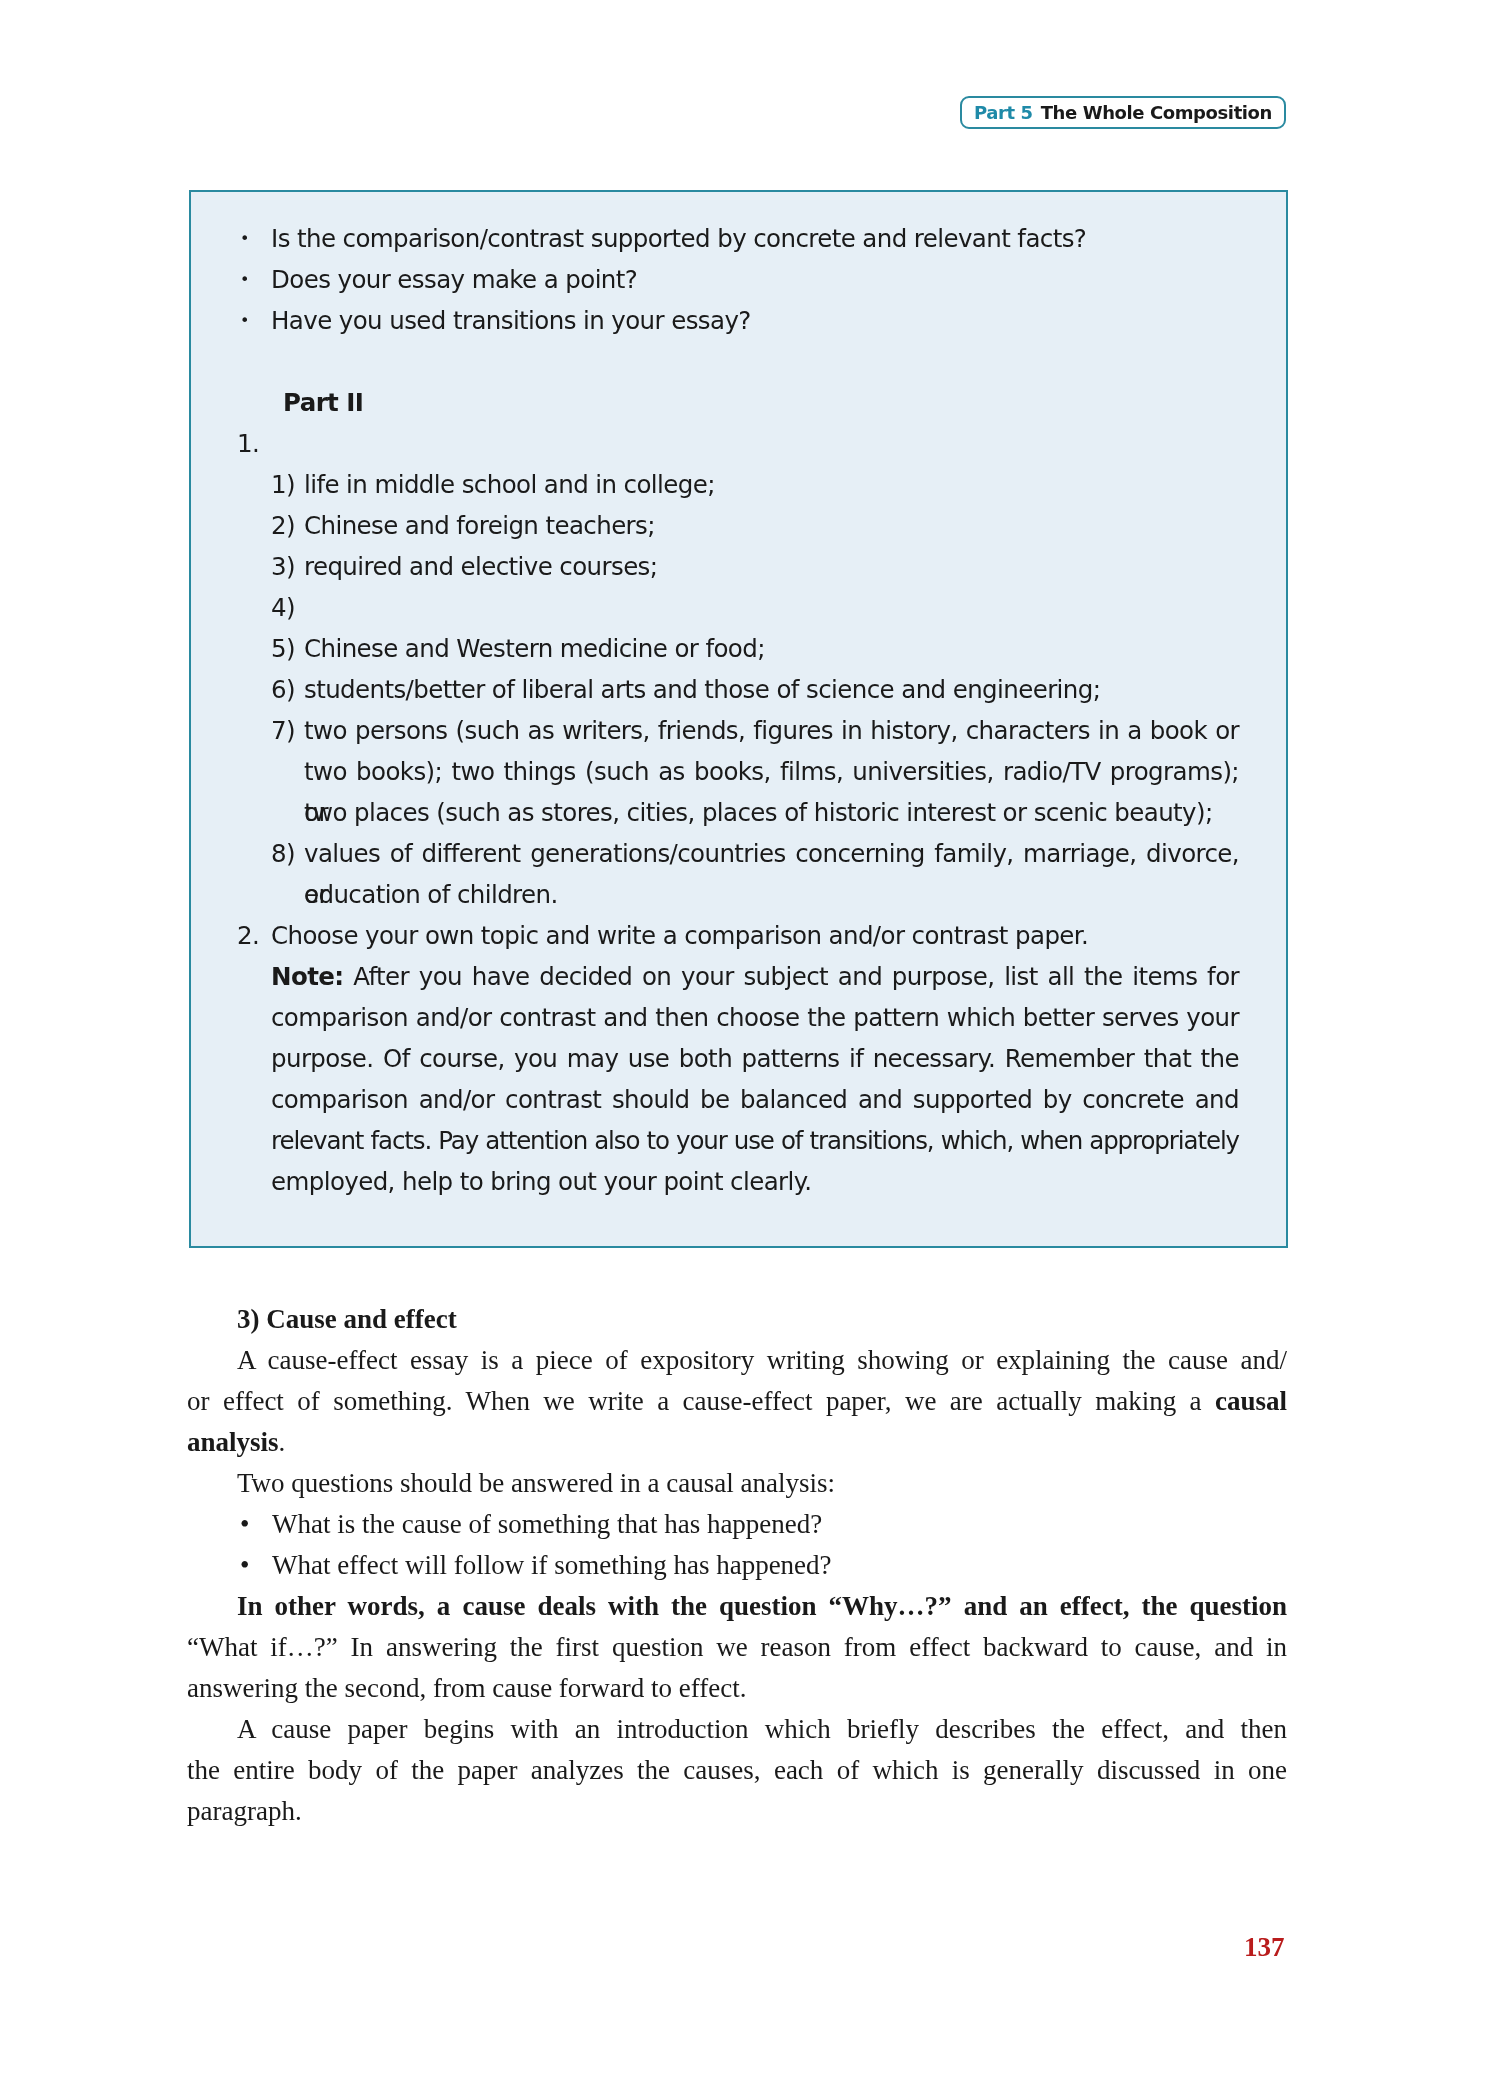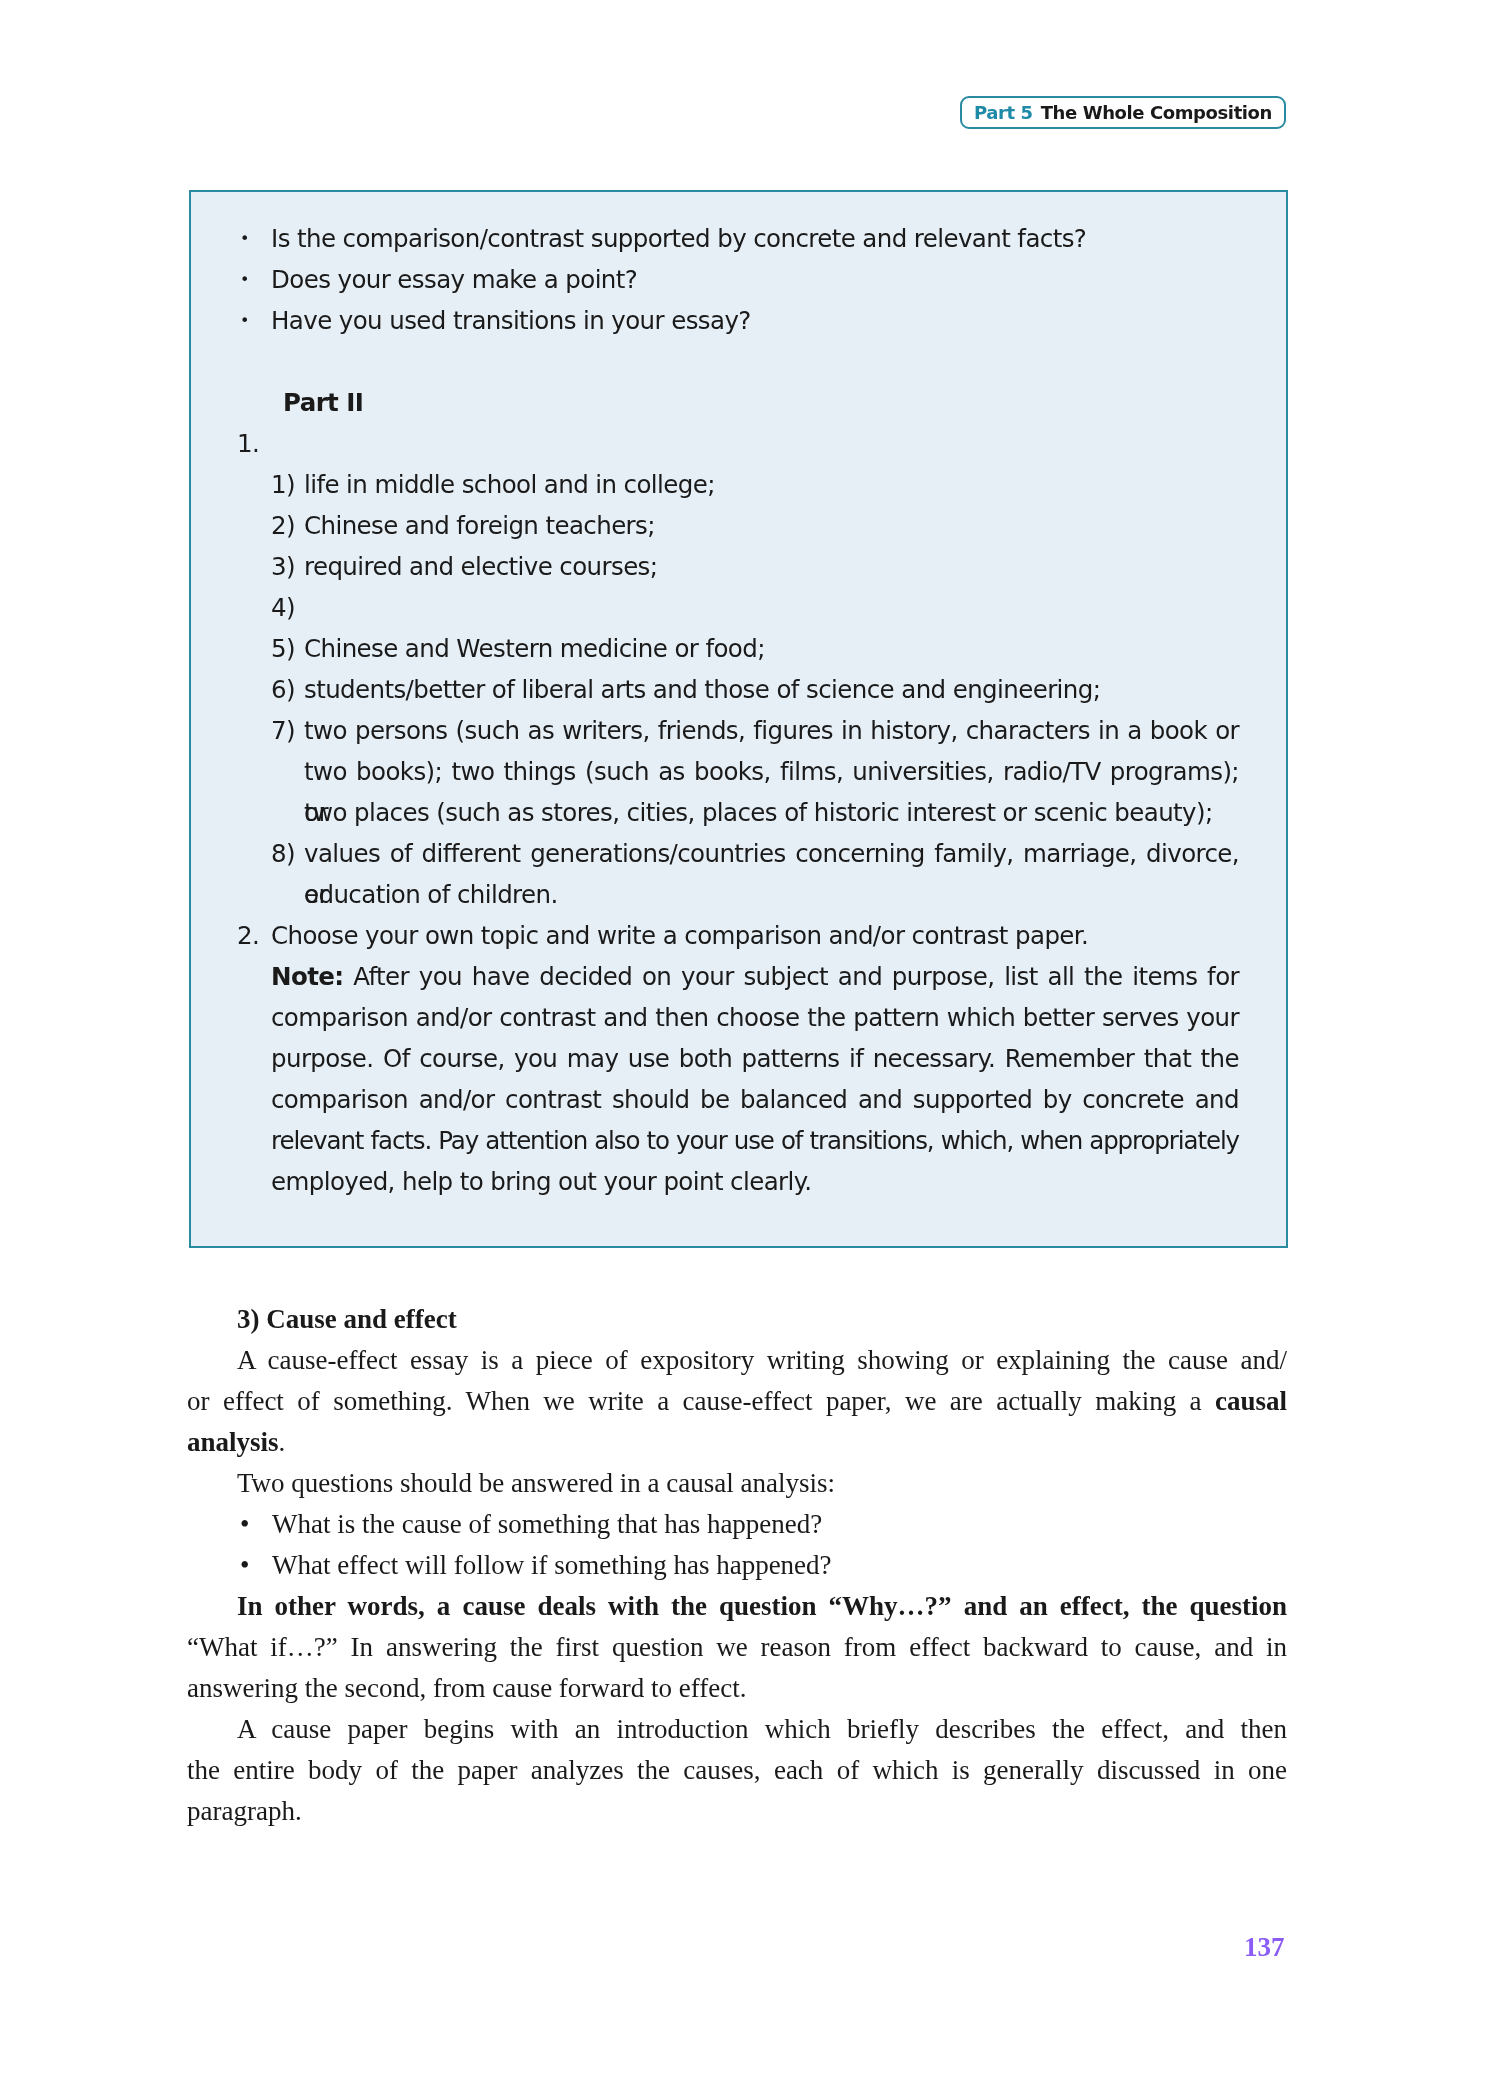--- a/index.html
+++ b/index.html
@@ -27,21 +27,21 @@
   .note-label { font-weight: bold; }
 
   .serif {
     position: absolute; font-family: "Liberation Serif", serif; font-size: 27px;
     color: #1a1a1a; line-height: 41px; white-space: nowrap;
   }
   .serif.j { text-align: justify; text-align-last: justify; white-space: normal; }
   .serif b { font-weight: bold; }
   .page-number {
     position: absolute; left: 1244px; top: 1932px; font-family: "Liberation Serif", serif;
-    font-weight: bold; font-size: 27px; color: #8b5cf6;
+    font-weight: bold; font-size: 27px; color: #b91c1c;
   }
 </style>
 </head>
 <body>
 
 <div class="header-badge">
   <span class="part">Part 5</span>
   <span class="title">The Whole Composition</span>
 </div>
 

